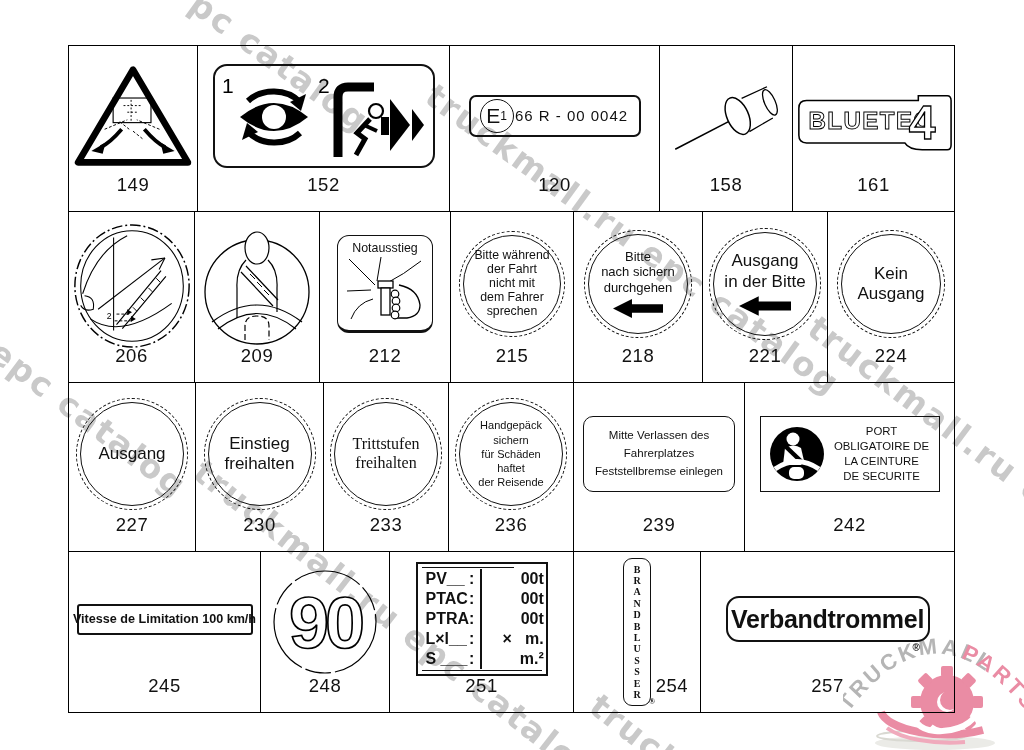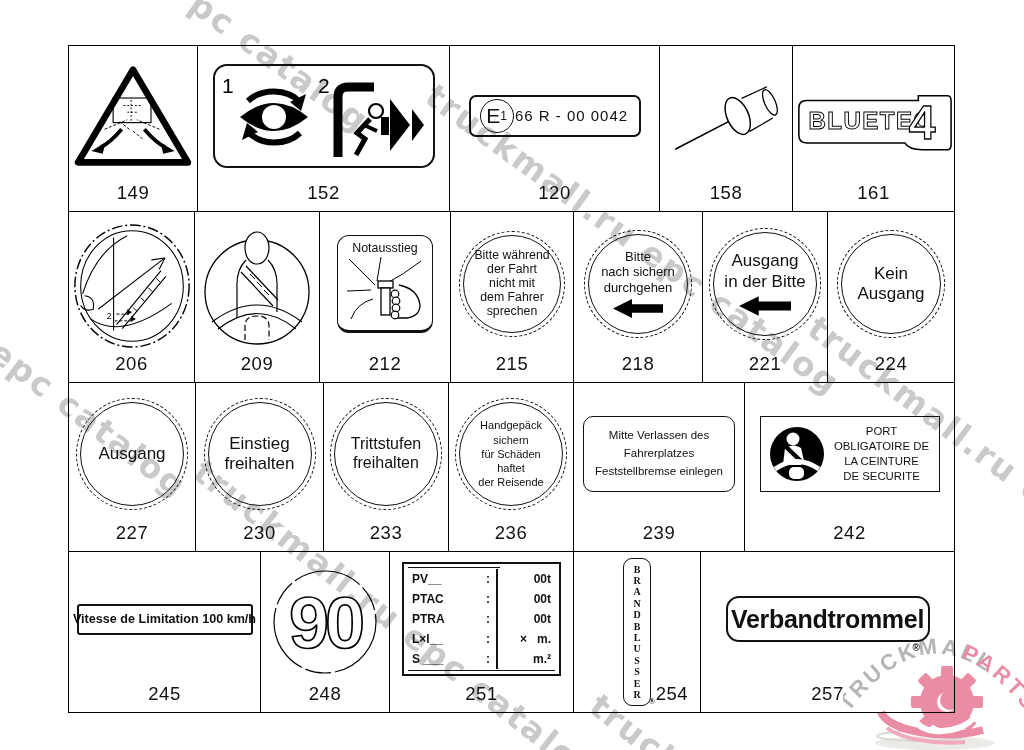--- a/index.html
+++ b/index.html
@@ -12,21 +12,21 @@
   .logo{position:absolute;z-index:1;left:843px;top:608px;width:195px;height:142px;}
   
   .sheet{position:absolute;z-index:2;left:68px;top:45px;width:887px;height:668px;
          border:1.8px solid #000;box-sizing:border-box;display:flex;flex-direction:column;}
   .row{display:flex;border-bottom:1.8px solid #000;box-sizing:border-box;}
   .row:last-child{border-bottom:none;flex:1;}
   .cell{position:relative;border-right:1.8px solid #000;box-sizing:border-box;
         display:flex;align-items:center;justify-content:center;}
   .cell:last-child{border-right:none;}
   .art{display:flex;flex-direction:column;align-items:center;justify-content:center;margin-bottom:26px;}
-  .num{position:absolute;bottom:7px;left:0;right:0;text-align:center;
+  .num{position:absolute;bottom:15px;left:0;right:0;text-align:center;
        font-size:18.5px;letter-spacing:.5px;}
   
   .ring{border:1.4px dashed #111;border-radius:50%;padding:3px;box-sizing:border-box;}
   .ring-inner{border:1.4px solid #111;border-radius:50%;width:100%;height:100%;
       display:flex;flex-direction:column;align-items:center;justify-content:center;
       text-align:center;box-sizing:border-box;line-height:1.15;}
   .t12{font-size:12.3px;line-height:1.13;}
   .t13{font-size:13px;line-height:1.2;}
   .t17{font-size:17px;line-height:1.18;}
   .t11{font-size:11px;line-height:1.3;}
@@ -44,22 +44,22 @@
         display:flex;align-items:center;justify-content:center;}
   .notaus{width:96px;height:98px;border:1.8px solid #111;border-bottom-width:3.2px;border-radius:12px;
           box-sizing:border-box;display:flex;flex-direction:column;align-items:center;padding-top:5px;text-align:right;}
   .notaus-title{font-size:12.4px;}
   .belt-sticker{width:180px;height:76px;border:1.6px solid #111;border-radius:0;box-sizing:border-box;
           display:flex;align-items:center;padding:0 8px;gap:8px;}
   .belt-text{flex:1;text-align:center;font-size:11.4px;line-height:1.3;}
   .vitesse{width:176px;height:31px;border:2.8px solid #111;border-radius:3px;display:flex;
            align-items:center;justify-content:center;font-weight:bold;font-size:12.6px;
            box-sizing:border-box;white-space:nowrap;}
-  .spec{position:relative;width:159px;border:2px solid #111;box-sizing:border-box;
-        display:flex;font-weight:bold;font-size:12px;padding:5px 0;}
+  .spec{position:relative;width:132px;border:2px solid #111;box-sizing:border-box;
+        display:flex;font-weight:bold;font-size:16px;padding:5px 0;}
   .spec::before{content:"";position:absolute;top:3px;left:4px;width:92px;border-top:1.4px solid #111;}
   .spec::after{content:"";position:absolute;bottom:3px;left:4px;right:4px;border-top:1.4px solid #111;}
   .spec-left{width:92px;display:flex;flex-direction:column;}
   .spec-left div{display:flex;justify-content:space-between;padding:0 6px 0 8px;line-height:20px;}
   .spec-right{flex:1;border-left:2px solid #111;display:flex;flex-direction:column;}
   .spec-right div{text-align:right;padding-right:8px;line-height:20px;white-space:pre;margin-left:20px;}
   .brand{position:relative;width:28px;height:148px;border:1.6px solid #111;border-radius:9px;
          box-sizing:border-box;display:flex;flex-direction:column;align-items:center;justify-content:center;
          font-family:"Liberation Serif",serif;font-weight:bold;font-size:10px;line-height:11.4px;}
   .brand .reg{position:absolute;right:-5px;bottom:-2px;font-size:8px;}
@@ -336,21 +336,21 @@
               <div>Einstieg</div>
               <div>freihalten</div>
             </div>
           </div>
         </div>
         <div class="num">230</div>
       </div>
 
       <div class="cell" style="width:125px;">
         <div class="art">
-          <div class="ring" style="width:112px;height:112px;">
+          <div class="ring" style="width:112px;height:112px;font-family:Liberation Serif, serif;">
             <div class="ring-inner t17" style="font-size:16px;">
               <div>Trittstufen</div>
               <div>freihalten</div>
             </div>
           </div>
         </div>
         <div class="num">233</div>
       </div>
 
       <div class="cell" style="width:125px;">

